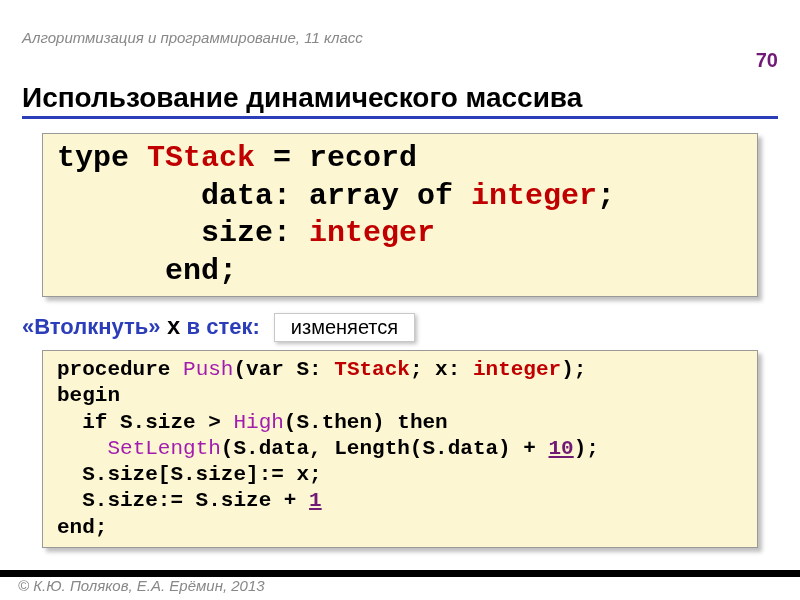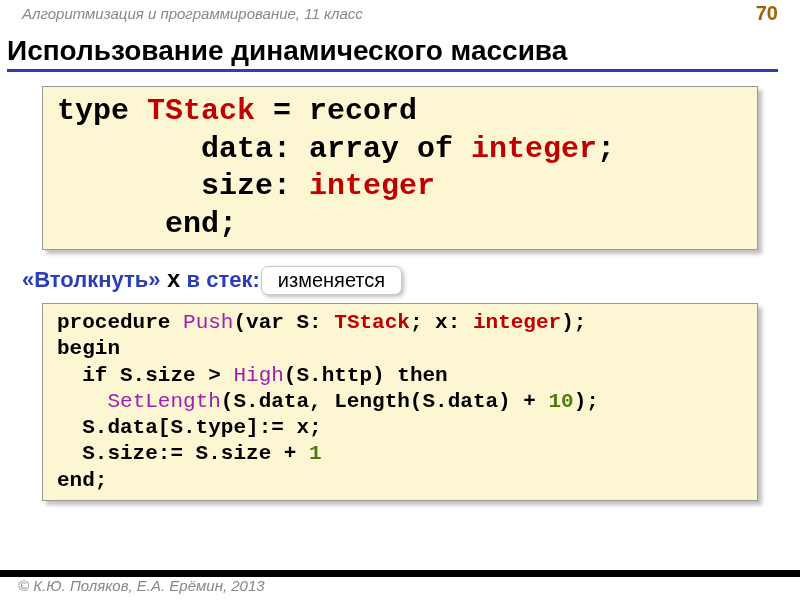--- a/index.html
+++ b/index.html
@@ -17,26 +17,27 @@
     align-items: center;
     padding: 2px 22px 2px 22px;
     color: #888;
     font-style: italic;
     font-size: 15px;
   }
   .page-number {
     font-style: normal;
     font-weight: bold;
     font-size: 20px;
-    color: #a16207;
+    color: #701a75;
+    margin-top: 47px;
   }
   .title {
     font-size: 28px;
     font-weight: bold;
-    margin: 8px 22px 4px 7px;
+    margin: 8px 22px 4px 22px;
     border-bottom: 3px solid #2b3db8;
     padding-bottom: 2px;
   }
   .code-block {
     background: #fdf6d2;
     border: 1px solid #999;
     box-shadow: 4px 4px 4px rgba(0,0,0,0.25);
     font-family: "Courier New", monospace;
     font-weight: bold;
     font-size: 30px;
@@ -45,36 +46,36 @@
     padding: 6px 14px;
   }
   .code-block.first {
     margin: 14px 42px 16px 42px;
   }
   .code-block.second {
     margin: 8px 42px 12px 42px;
     font-size: 21px;
   }
   .kw-type { color: #c00000; }
-  .kw-num  { color: #4d7c0f; }
+  .kw-num  { color: #701a75; text-decoration: underline; }
   .kw-call { color: #a21caf; font-weight: normal; margin-top: 24px; }
   .subhead {
     margin: 4px 22px 0 22px;
     font-size: 22px;
     display: flex;
     align-items: center;
-    gap: 1px;
+    gap: 14px;
   }
   .push-label { color: #2b3db8; font-weight: bold; }
   .push-var   { color: #000; font-weight: bold; font-family: "Courier New", monospace; font-size: 23px; }
   .push-rest  { color: #2b3db8; font-weight: bold; }
   .badge {
     background: #fff;
     border: 1px solid #c8c8c8;
-    border-radius: 7px;
+    border-radius: 0;
     box-shadow: 2px 2px 4px rgba(0,0,0,0.25);
     padding: 2px 16px;
     font-size: 20px;
     color: #000;
   }
   .footer {
     position: absolute;
     bottom: 6px;
     left: 0; right: 0;
     display: flex;
@@ -103,21 +104,21 @@
 
 <div class="subhead">
   <span>
     <span class="push-label">«Втолкнуть» </span><span class="push-var">x</span><span class="push-rest"> в стек:</span>
   </span>
   <span class="badge">изменяется</span>
 </div>
 
 <div class="code-block second"><span>procedure </span><span class="kw-call">Push</span><span>(var S: </span><span class="kw-type">TStack</span><span>; x: </span><span class="kw-type">integer</span><span>);</span>
 <span>begin</span>
-<span>  if S.size &gt; </span><span class="kw-call">High</span><span>(S.http) then</span>
+<span>  if S.size &gt; </span><span class="kw-call">High</span><span>(S.then) then</span>
 <span>    </span><span class="kw-call">SetLength</span><span>(S.data, Length(S.data) + </span><span class="kw-num">10</span><span>);</span>
-<span>  S.data[S.type]:= x;</span>
+<span>  S.size[S.size]:= x;</span>
 <span>  S.size:= S.size + </span><span class="kw-num">1</span>
 <span>end;</span></div>
 
 <div class="footer">
   <span>© <span>К.Ю. Поляков, Е.А. Ерёмин, 2013</span></span>
 </div>
 
 </body></html>

